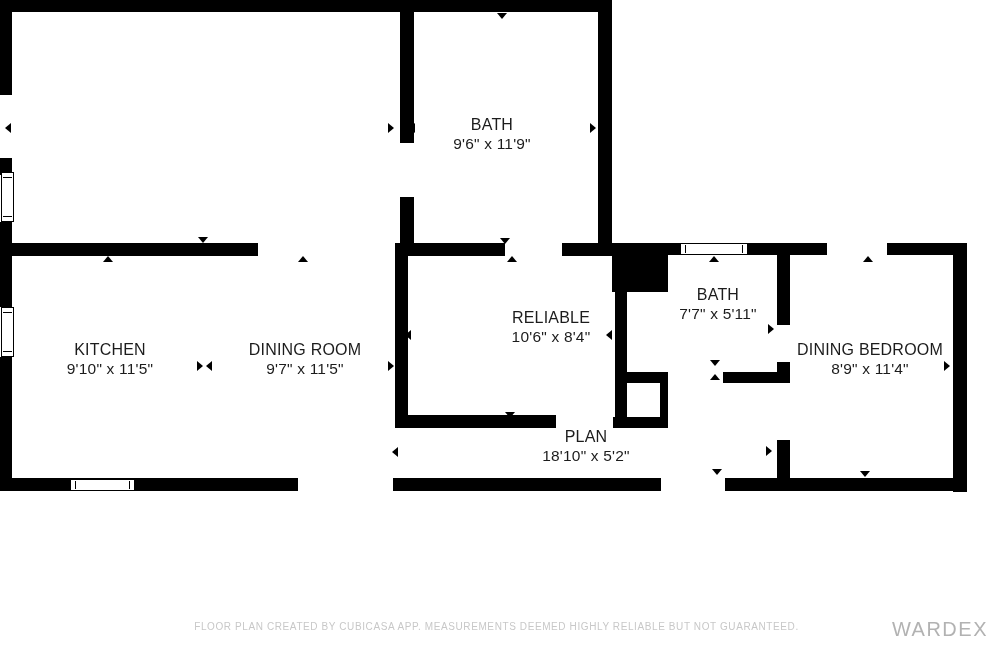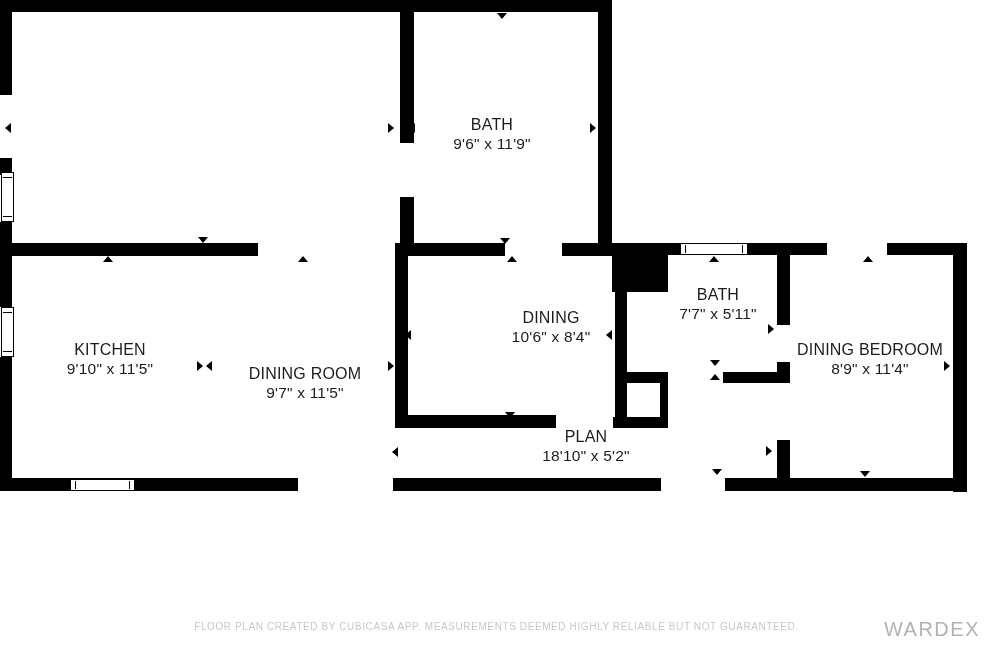--- a/index.html
+++ b/index.html
@@ -16,21 +16,21 @@
     border-top:1px solid #000;border-bottom:1px solid #000;}
   .tri{position:absolute;width:0;height:0;}
   .tri.down{border-left:5px solid transparent;border-right:5px solid transparent;border-top:6px solid #000;}
   .tri.up{border-left:5px solid transparent;border-right:5px solid transparent;border-bottom:6px solid #000;}
   .tri.left{border-top:5px solid transparent;border-bottom:5px solid transparent;border-right:6px solid #000;}
   .tri.right{border-top:5px solid transparent;border-bottom:5px solid transparent;border-left:6px solid #000;}
   .room-label{position:absolute;text-align:center;color:#1c1c1c;font-size:16px;line-height:19px;letter-spacing:0.2px;}
   .room-label .dims{font-size:15.5px;}
   .footer-disclaimer{position:absolute;left:0;right:0;top:621px;text-align:center;
     color:#c8c8c8;font-size:10px;letter-spacing:0.6px;}
-  .watermark{position:absolute;right:13px;top:618px;color:#b2b2b2;font-size:20px;letter-spacing:1.5px;}
+  .watermark{position:absolute;right:5px;top:618px;color:#b2b2b2;font-size:20px;letter-spacing:1.5px;}
 </style>
 </head>
 <body>
 
 <div class="canvas">
 
   <div class="wall" style="left:0;top:0;width:612px;height:12px;"></div>
 
   <div class="wall" style="left:0;top:0;width:12px;height:95px;"></div>
   <div class="wall" style="left:0;top:158px;width:12px;height:17px;"></div>
@@ -114,27 +114,27 @@
   <div class="room-label" style="left:417px;top:115px;width:150px;">
     <div>BATH</div>
     <div class="dims">9'6" x 11'9"</div>
   </div>
 
   <div class="room-label" style="left:20px;top:340px;width:180px;">
     <div>KITCHEN</div>
     <div class="dims">9'10" x 11'5"</div>
   </div>
 
-  <div class="room-label" style="left:215px;top:340px;width:180px;margin-top:24px;">
+  <div class="room-label" style="left:215px;top:340px;width:180px;">
     <div>DINING ROOM</div>
     <div class="dims">9'7" x 11'5"</div>
   </div>
 
   <div class="room-label" style="left:461px;top:308px;width:180px;">
-    <div>DINING</div>
+    <div>RELIABLE</div>
     <div class="dims">10'6" x 8'4"</div>
   </div>
 
   <div class="room-label" style="left:648px;top:285px;width:140px;">
     <div>BATH</div>
     <div class="dims">7'7" x 5'11"</div>
   </div>
 
   <div class="room-label" style="left:782px;top:340px;width:176px;">
     <div>DINING BEDROOM</div>

